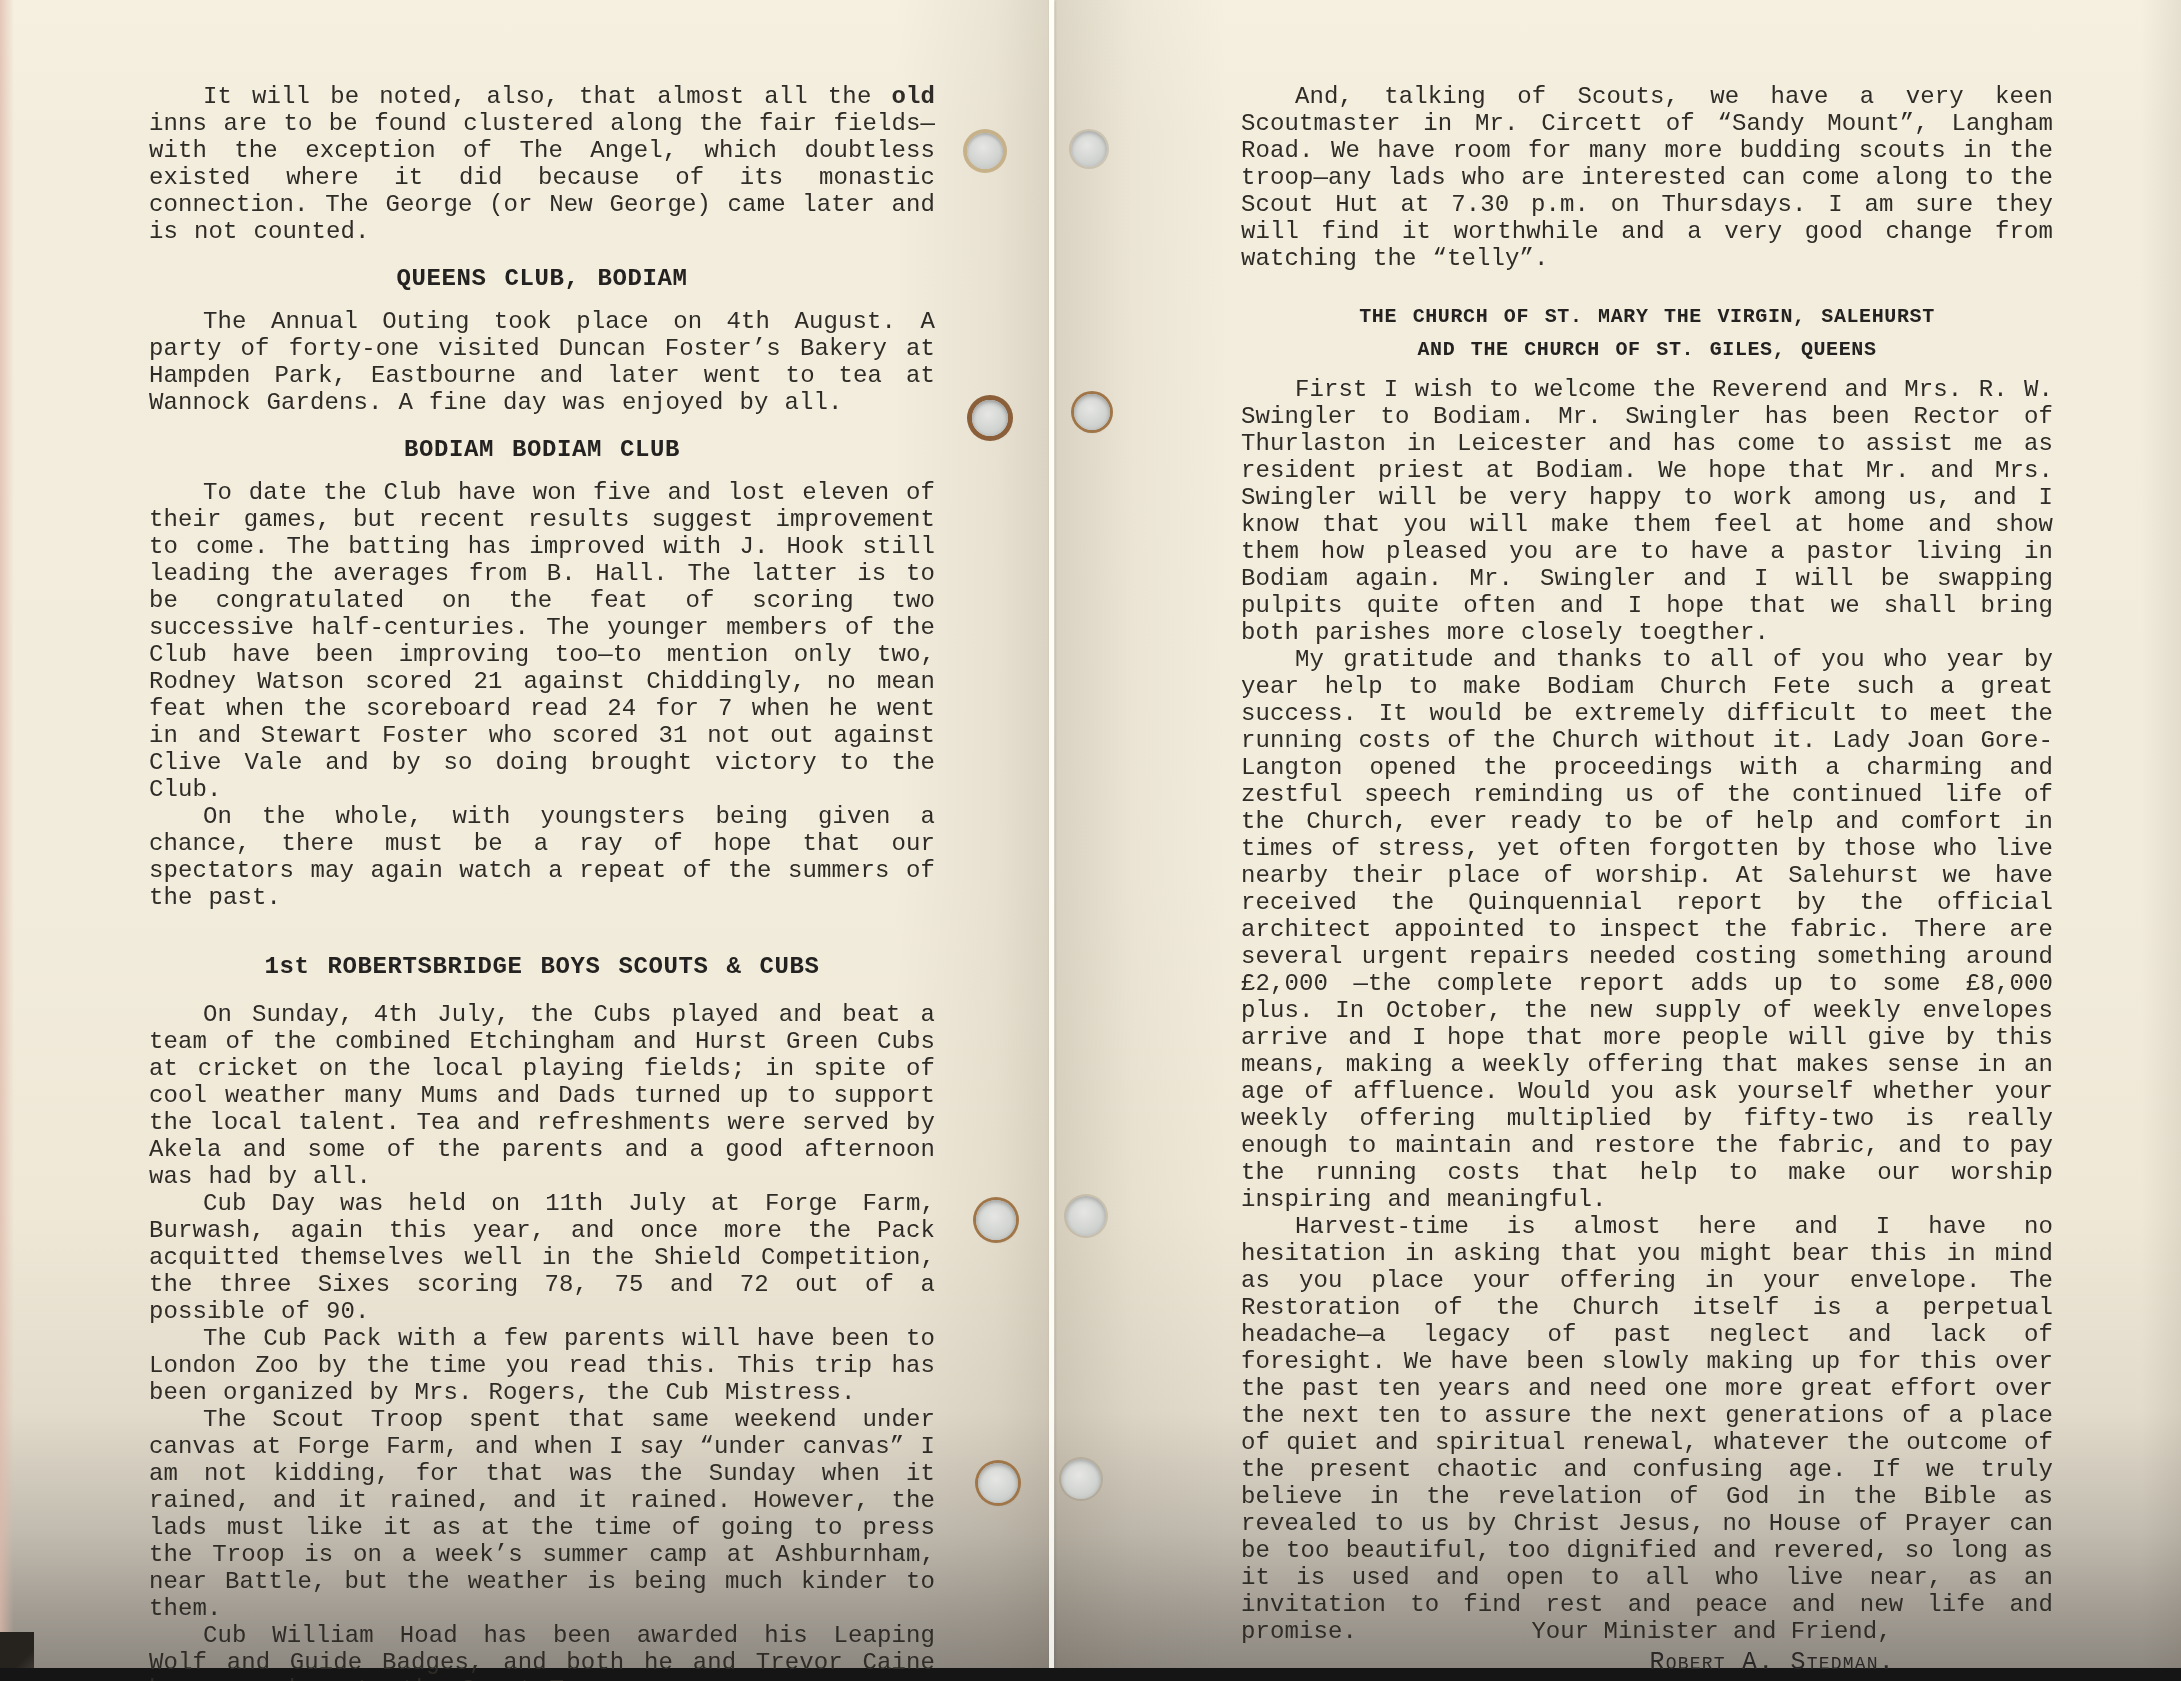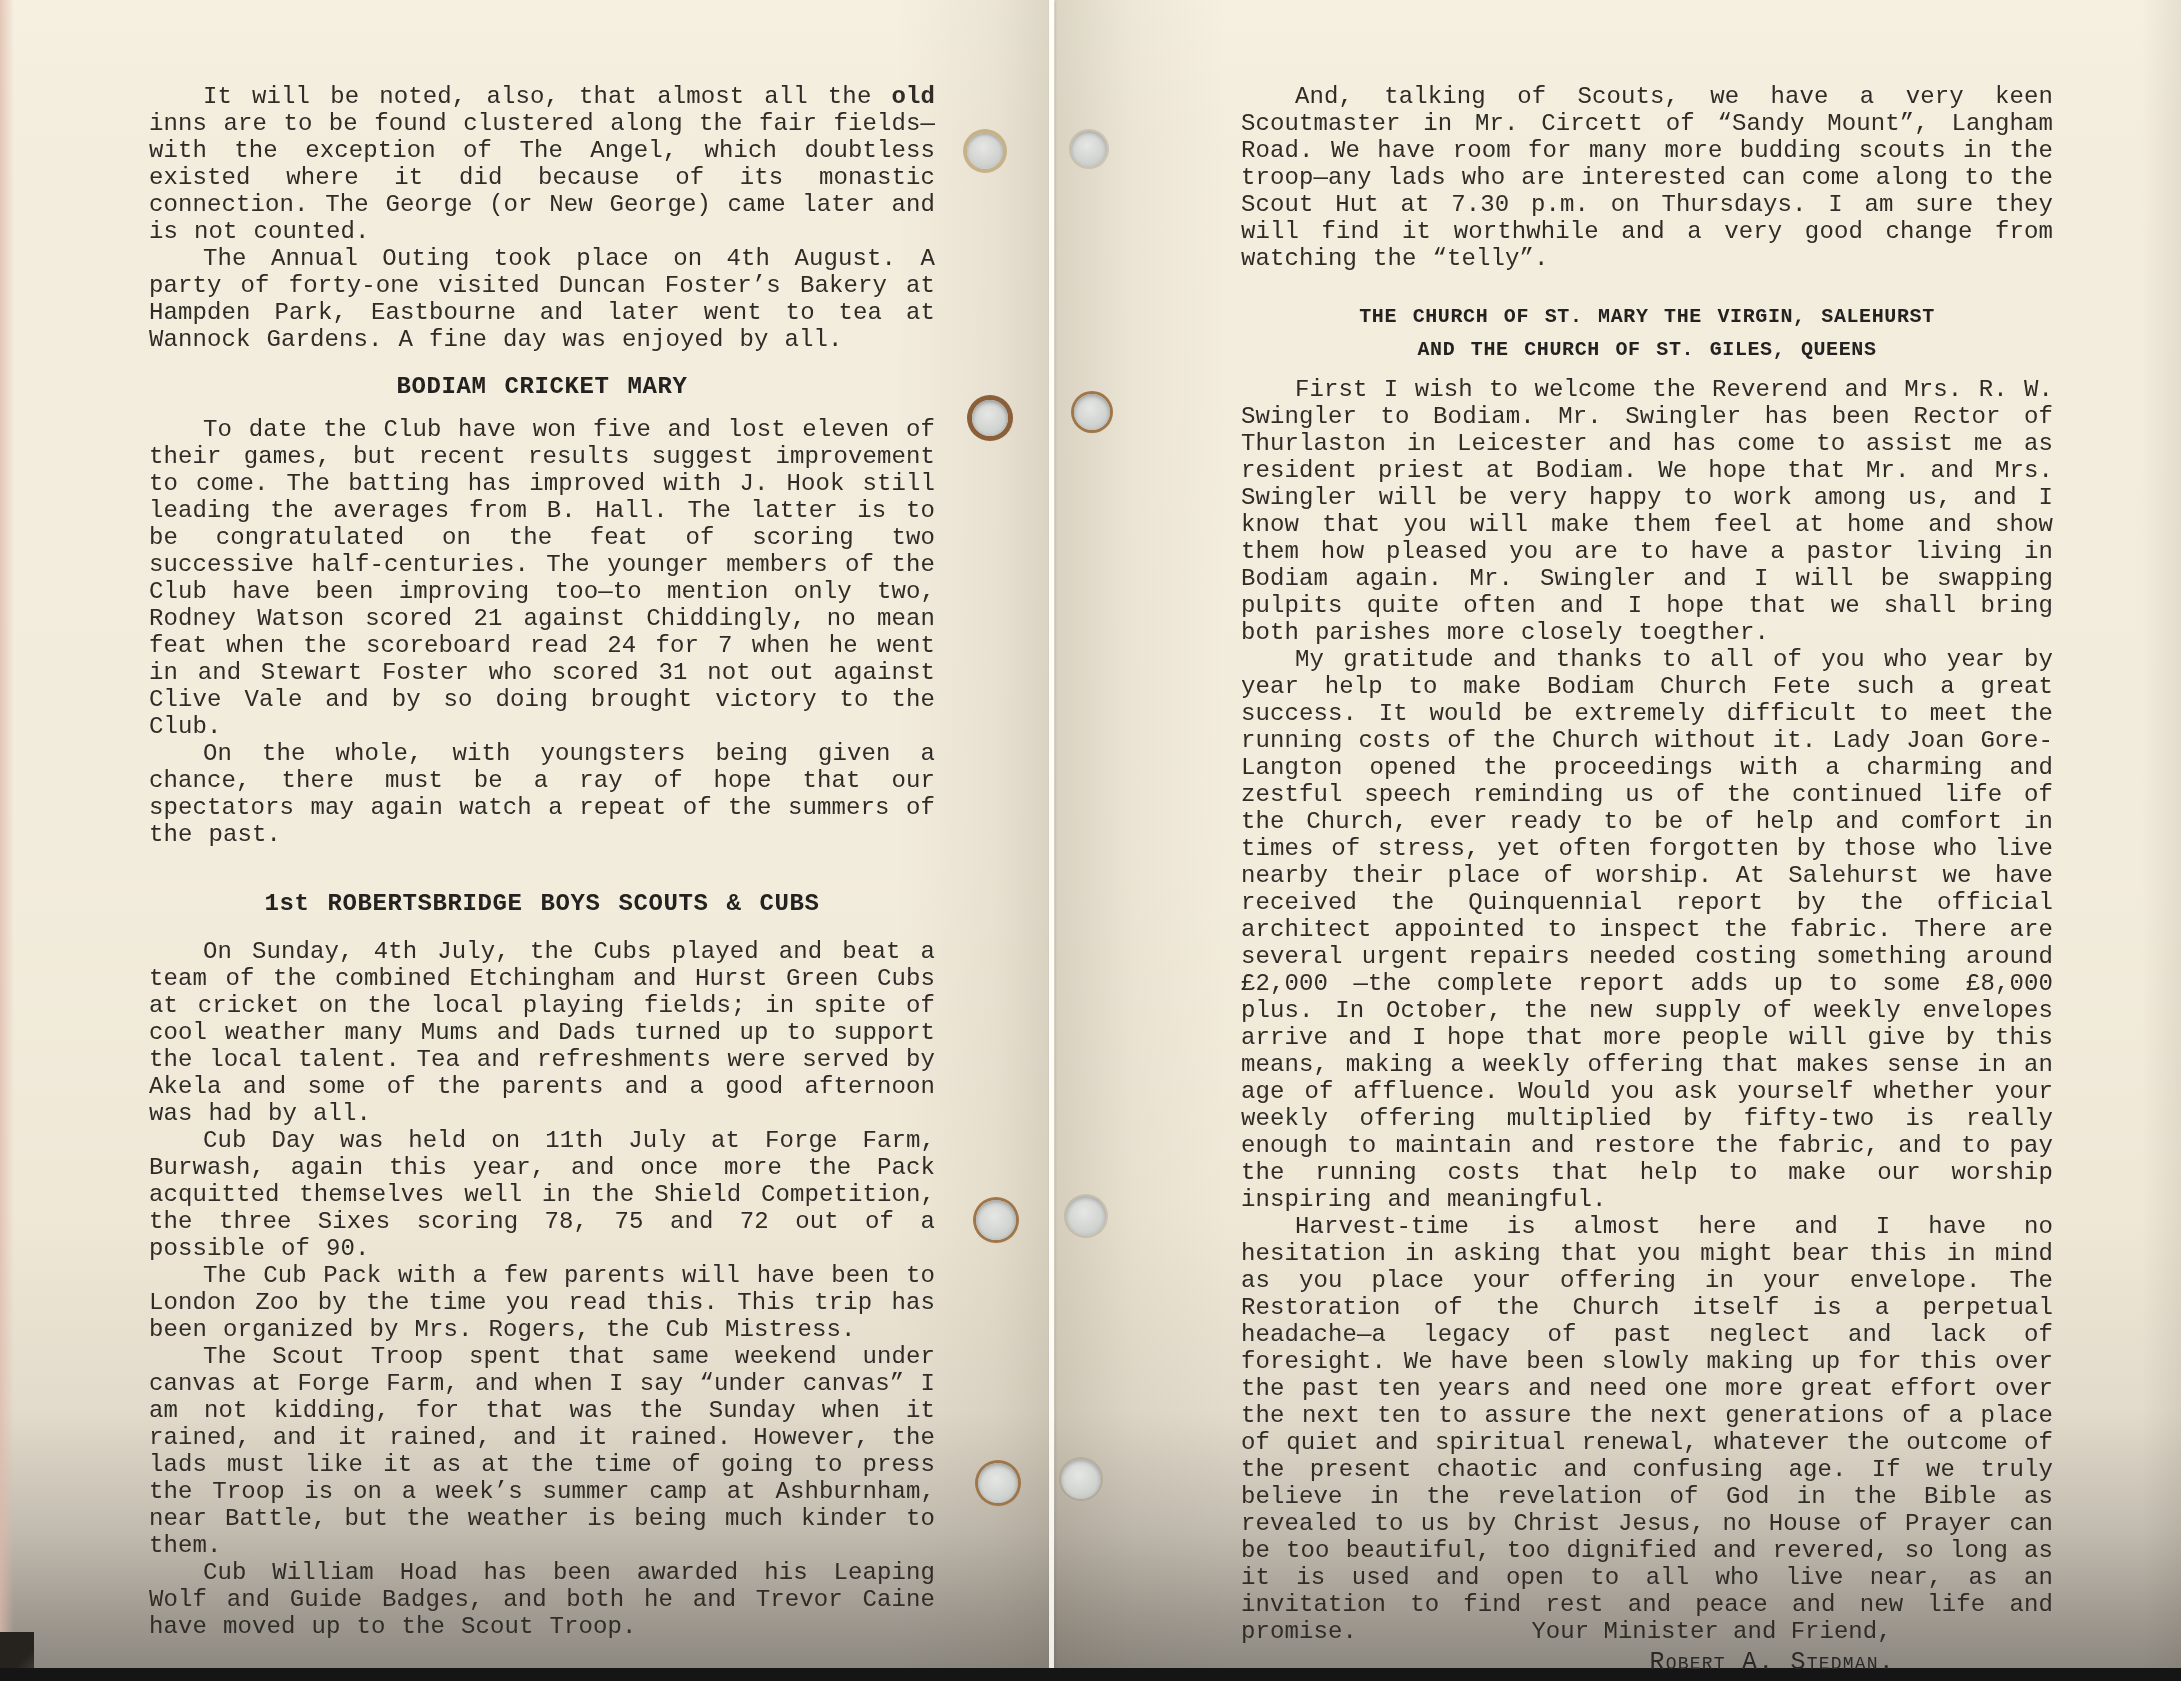--- a/index.html
+++ b/index.html
@@ -78,22 +78,23 @@
   <div class="hole sm" style="left:1071px; top:131px;"></div>
   <div class="hole sm burnt" style="left:972px;  top:400px;"></div>
   <div class="hole sm burnt2" style="left:1074px; top:394px;"></div>
   <div class="hole lg burnt2" style="left:976px;  top:1200px;"></div>
   <div class="hole lg" style="left:1066px; top:1196px;"></div>
   <div class="hole lg burnt2" style="left:978px;  top:1463px;"></div>
   <div class="hole lg" style="left:1061px; top:1459px;"></div>
 
   <div class="col col-left">
     <p class="para"><span>It will be noted, also, that almost all the </span><b>old</b><span> inns are to be found clustered along the fair fields—with the exception of The Angel, which doubtless existed where it did because of its monastic connection. The George (or New George) came later and is not counted.</span></p>
+    <div class="head head-queens">QUEENS CLUB, BODIAM</div>
     <p class="para">The Annual Outing took place on 4th August. A party of forty-one visited Duncan Foster’s Bakery at Hampden Park, Eastbourne and later went to tea at Wannock Gardens. A fine day was enjoyed by all.</p>
-    <div class="head head-cricket">BODIAM CRICKET MARY</div>
+    <div class="head head-cricket">BODIAM BODIAM CLUB</div>
     <p class="para">To date the Club have won five and lost eleven of their games, but recent results suggest improvement to come. The batting has improved with J. Hook still leading the averages from B. Hall. The latter is to be congratulated on the feat of scoring two successive half-centuries. The younger members of the Club have been improving too—to mention only two, Rodney Watson scored 21 against Chiddingly, no mean feat when the scoreboard read 24 for 7 when he went in and Stewart Foster who scored 31 not out against Clive Vale and by so doing brought victory to the Club.</p>
     <p class="para">On the whole, with youngsters being given a chance, there must be a ray of hope that our spectators may again watch a repeat of the summers of the past.</p>
     <div class="head head-scouts">1st ROBERTSBRIDGE BOYS SCOUTS &amp; CUBS</div>
     <p class="para">On Sunday, 4th July, the Cubs played and beat a team of the combined Etchingham and Hurst Green Cubs at cricket on the local playing fields; in spite of cool weather many Mums and Dads turned up to support the local talent. Tea and refreshments were served by Akela and some of the parents and a good afternoon was had by all.</p>
     <p class="para">Cub Day was held on 11th July at Forge Farm, Burwash, again this year, and once more the Pack acquitted themselves well in the Shield Competition, the three Sixes scoring 78, 75 and 72 out of a possible of 90.</p>
     <p class="para">The Cub Pack with a few parents will have been to London Zoo by the time you read this. This trip has been organized by Mrs. Rogers, the Cub Mistress.</p>
     <p class="para">The Scout Troop spent that same weekend under canvas at Forge Farm, and when I say “under canvas” I am not kidding, for that was the Sunday when it rained, and it rained, and it rained. However, the lads must like it as at the time of going to press the Troop is on a week’s summer camp at Ashburnham, near Battle, but the weather is being much kinder to them.</p>
     <p class="para">Cub William Hoad has been awarded his Leaping Wolf and Guide Badges, and both he and Trevor Caine have moved up to the Scout Troop.</p>
   </div>
 

